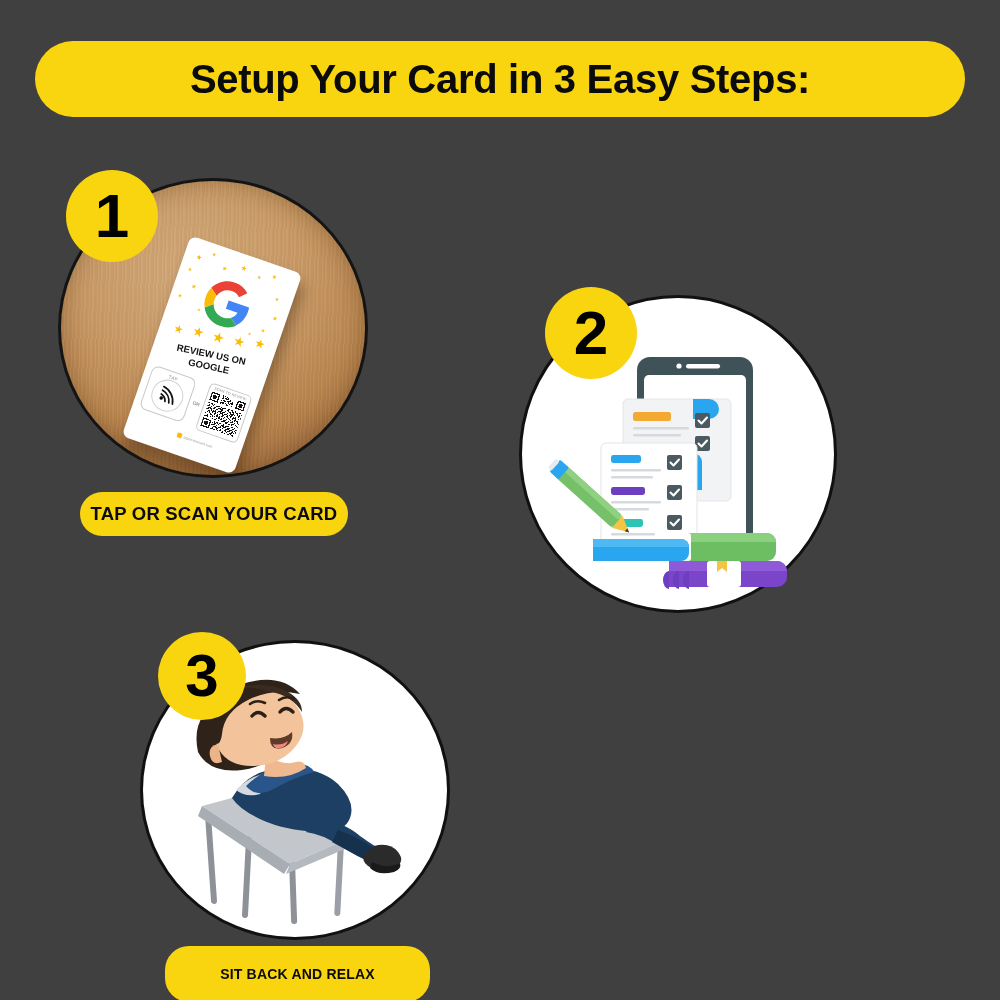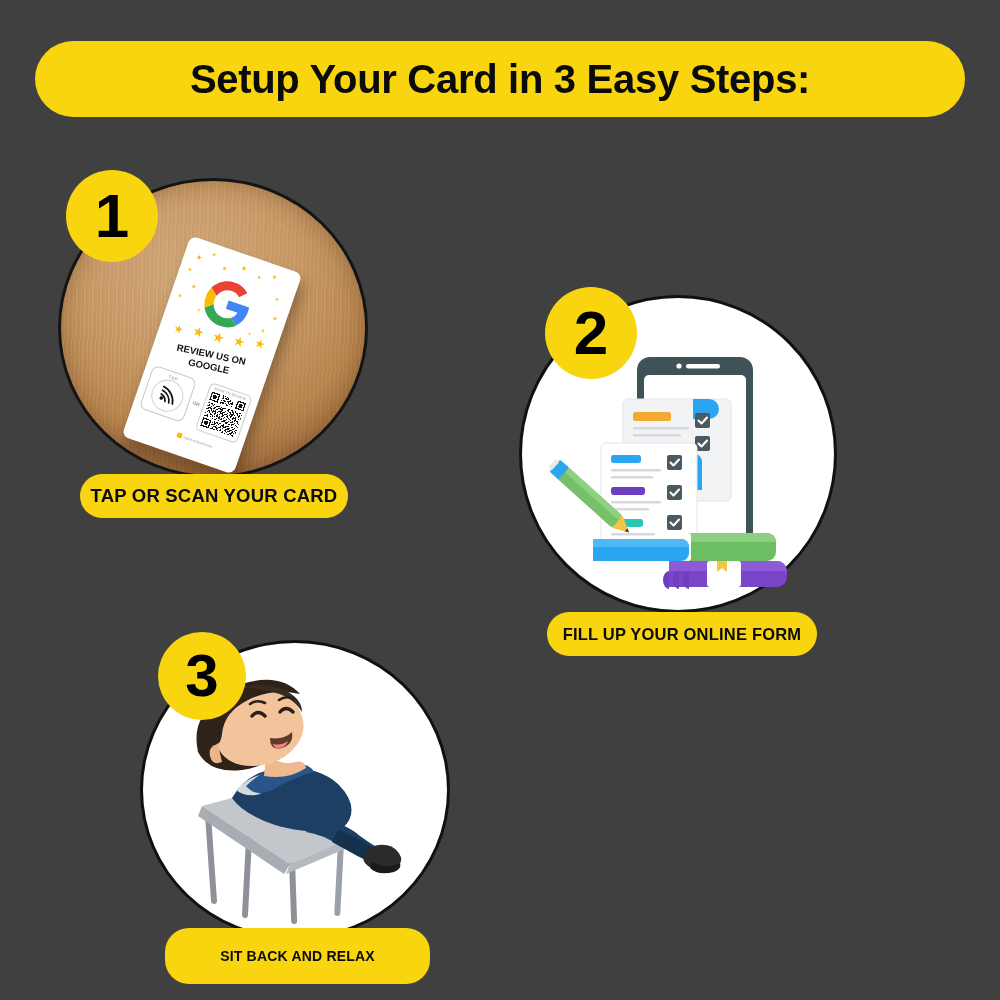--- a/index.html
+++ b/index.html
@@ -34,21 +34,21 @@
     position: absolute; z-index: 30;
     background: #F9D510; border-radius: 50%;
     display: flex; align-items: center; justify-content: center;
     color: #000; font-weight: bold; line-height: 1;
   }
   .caption {
     position: absolute; z-index: 25;
     background: #F9D510; border-radius: 24px;
     display: flex; flex-direction: column; align-items: center; justify-content: center;
     color: #0b0b0b; font-weight: bold; text-align: center;
-    padding: 6px 18px; white-space: nowrap;
+    padding: 6px 18px; white-space: nowrap; margin-top: 18px;
   }
 
   
   #step1 { left: 58px; top: 178px; width: 310px; height: 300px; }
   #step1 .step-circle {
     width: 310px; height: 300px;
     background:
       repeating-linear-gradient(92deg,
         rgba(255,255,255,0.055) 0px, rgba(255,255,255,0.055) 1px,
         rgba(120,72,30,0.05) 1px, rgba(120,72,30,0.05) 3px,
@@ -523,23 +523,20 @@
         <path d="M170 276 a6 9 0 0 0 0 18" fill="#6B3FBF"></path>
       </g>
 
       <path d="M74 244 h88 a8 8 0 0 1 8 8 v6 a8 8 0 0 1 -8 8 h-88 z" fill="#2AA6F0"></path>
       <path d="M74 244 h88 a8 8 0 0 1 8 8 h-96 z" fill="#4FB9F4"></path>
     </svg>
 
     <div class="badge">
       <span>2</span>
     </div>
-    <div class="caption">
-      <span>FILL UP YOUR ONLINE FORM</span>
-    </div>
   </div>
 
   <div class="step" id="step3">
     <div class="step-circle"></div>
 
     <svg class="illus3" viewBox="0 0 310 300">
 
       <g>
         <rect x="68" y="172" width="6" height="92" rx="3" fill="#8E9298" transform="rotate(-4 71 218)"></rect>
         <rect x="104" y="196" width="6" height="82" rx="3" fill="#8E9298" transform="rotate(3 107 237)"></rect>

